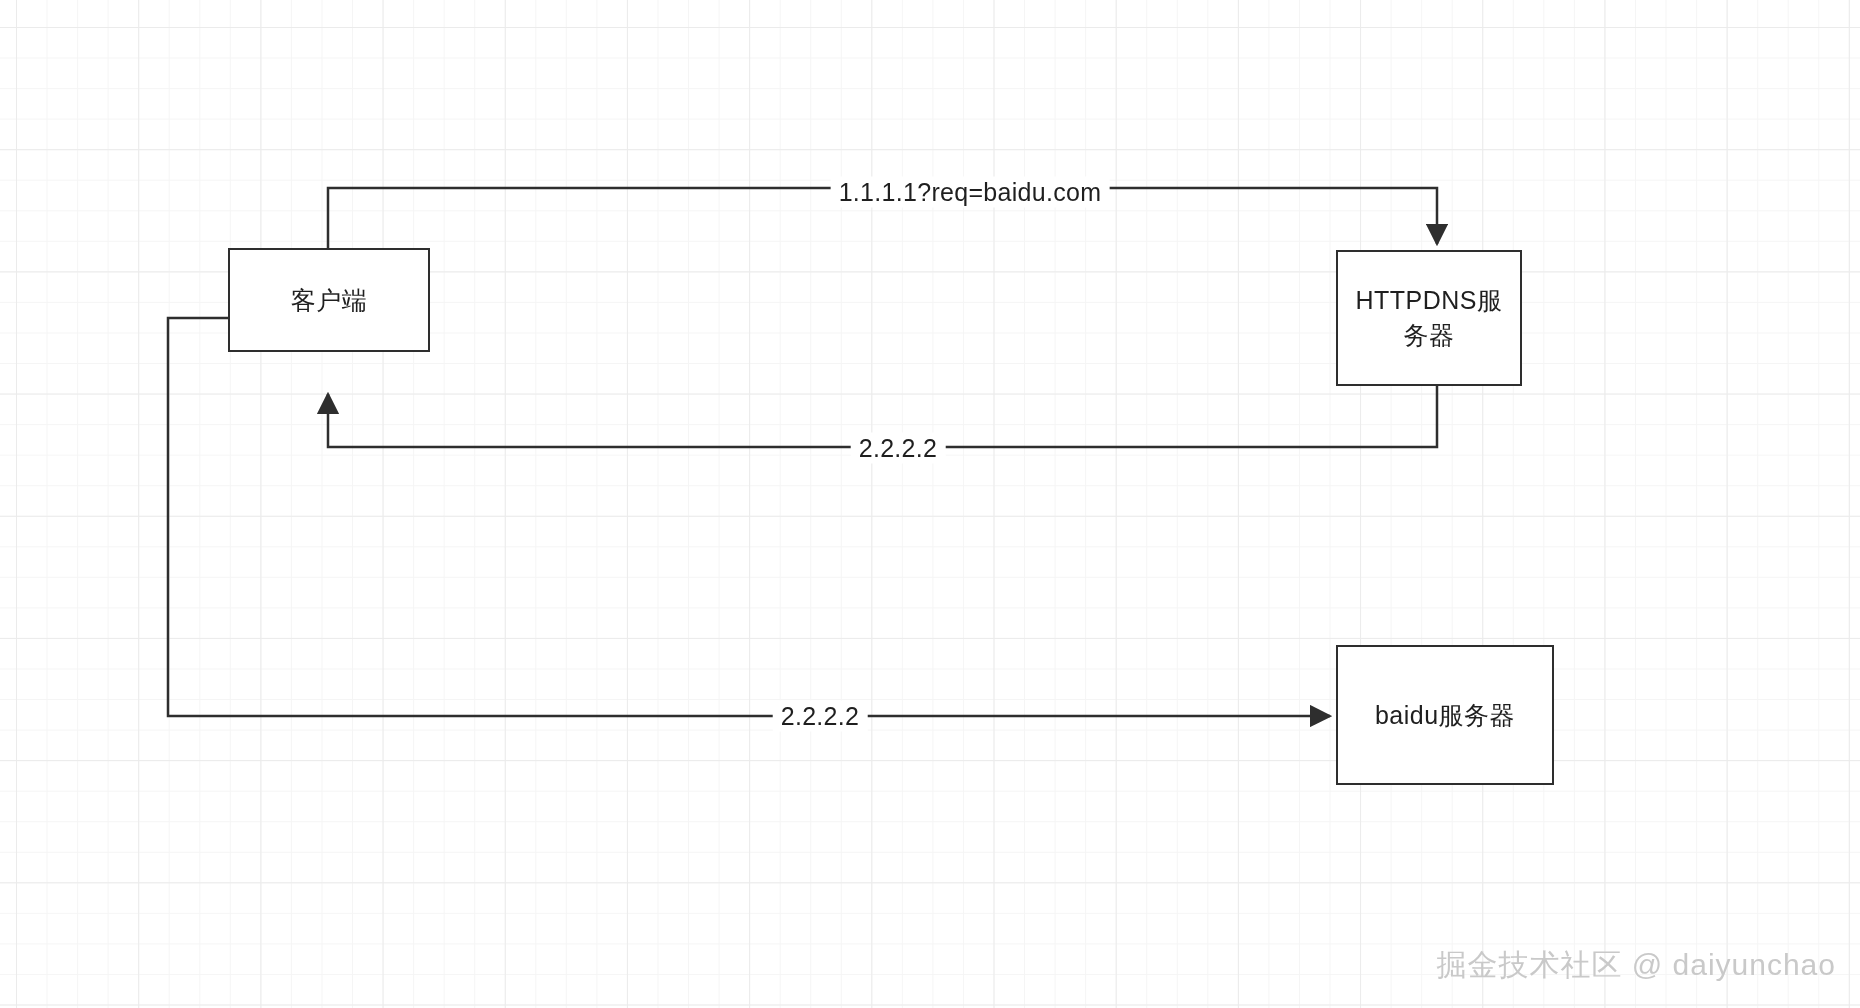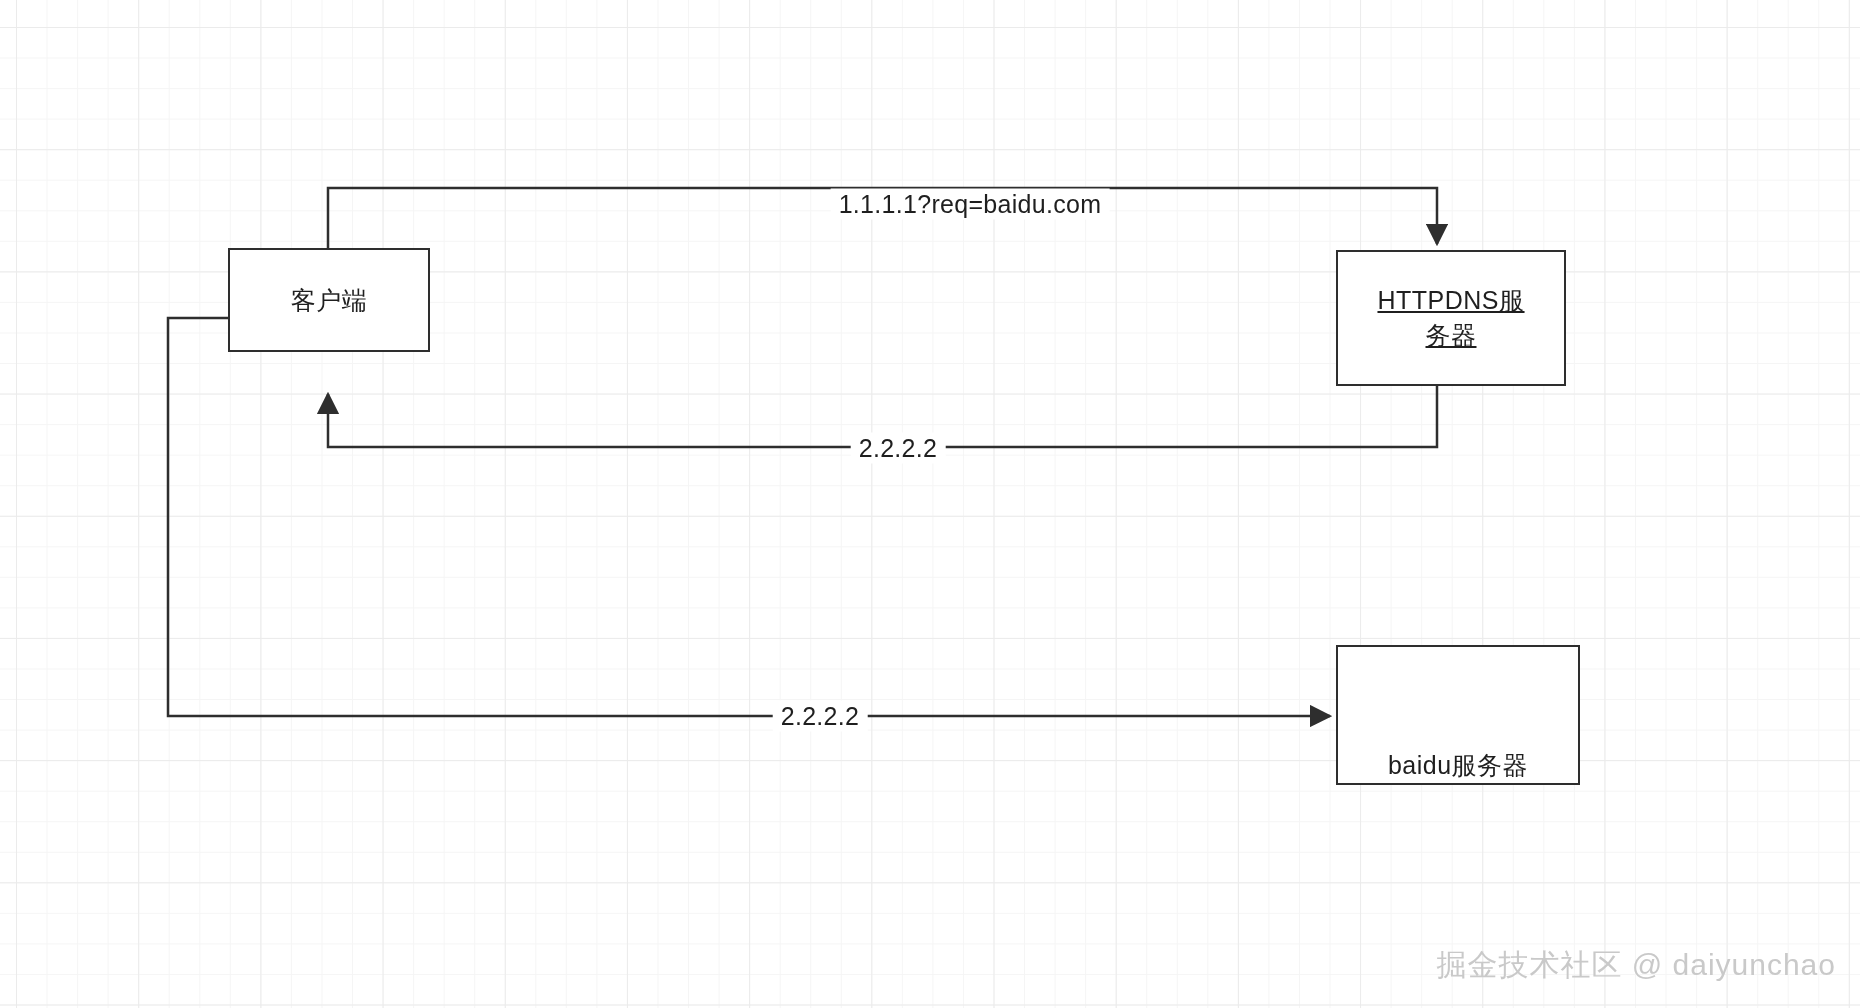--- a/index.html
+++ b/index.html
@@ -41,35 +41,35 @@
     display: flex;
     align-items: center;
     justify-content: center;
     text-align: center;
     color: #1f1f1f;
     font-size: 25px;
     line-height: 1.4;
     letter-spacing: 0.5px;
   }
   #node-client   { left: 228px; top: 248px;  width: 202px; height: 104px; }
-  #node-httpdns  { left: 1336px; top: 250px; width: 230px; height: 136px; text-decoration: underline; }
-  #node-baidu    { left: 1336px; top: 645px; width: 244px; height: 140px; align-items: flex-end; }
+  #node-httpdns  { left: 1336px; top: 250px; width: 186px; height: 136px; }
+  #node-baidu    { left: 1336px; top: 645px; width: 218px; height: 140px; }
 
   .edge-label {
     position: absolute;
     background: #ffffff;
     color: #1f1f1f;
     font-size: 25px;
     line-height: 1;
     padding: 3px 8px;
     white-space: nowrap;
     transform: translate(-50%, -50%);
     letter-spacing: 0.3px;
   }
-  #label-req     { left: 970px; top: 192px; margin-top: 12px; }
+  #label-req     { left: 970px; top: 192px; }
   #label-resp    { left: 898px; top: 448px; }
   #label-direct  { left: 820px; top: 716px; }
 
   .watermark {
     position: absolute;
     right: 24px;
     bottom: 22px;
     font-size: 30px;
     color: #c9c9c9;
     letter-spacing: 1px;

